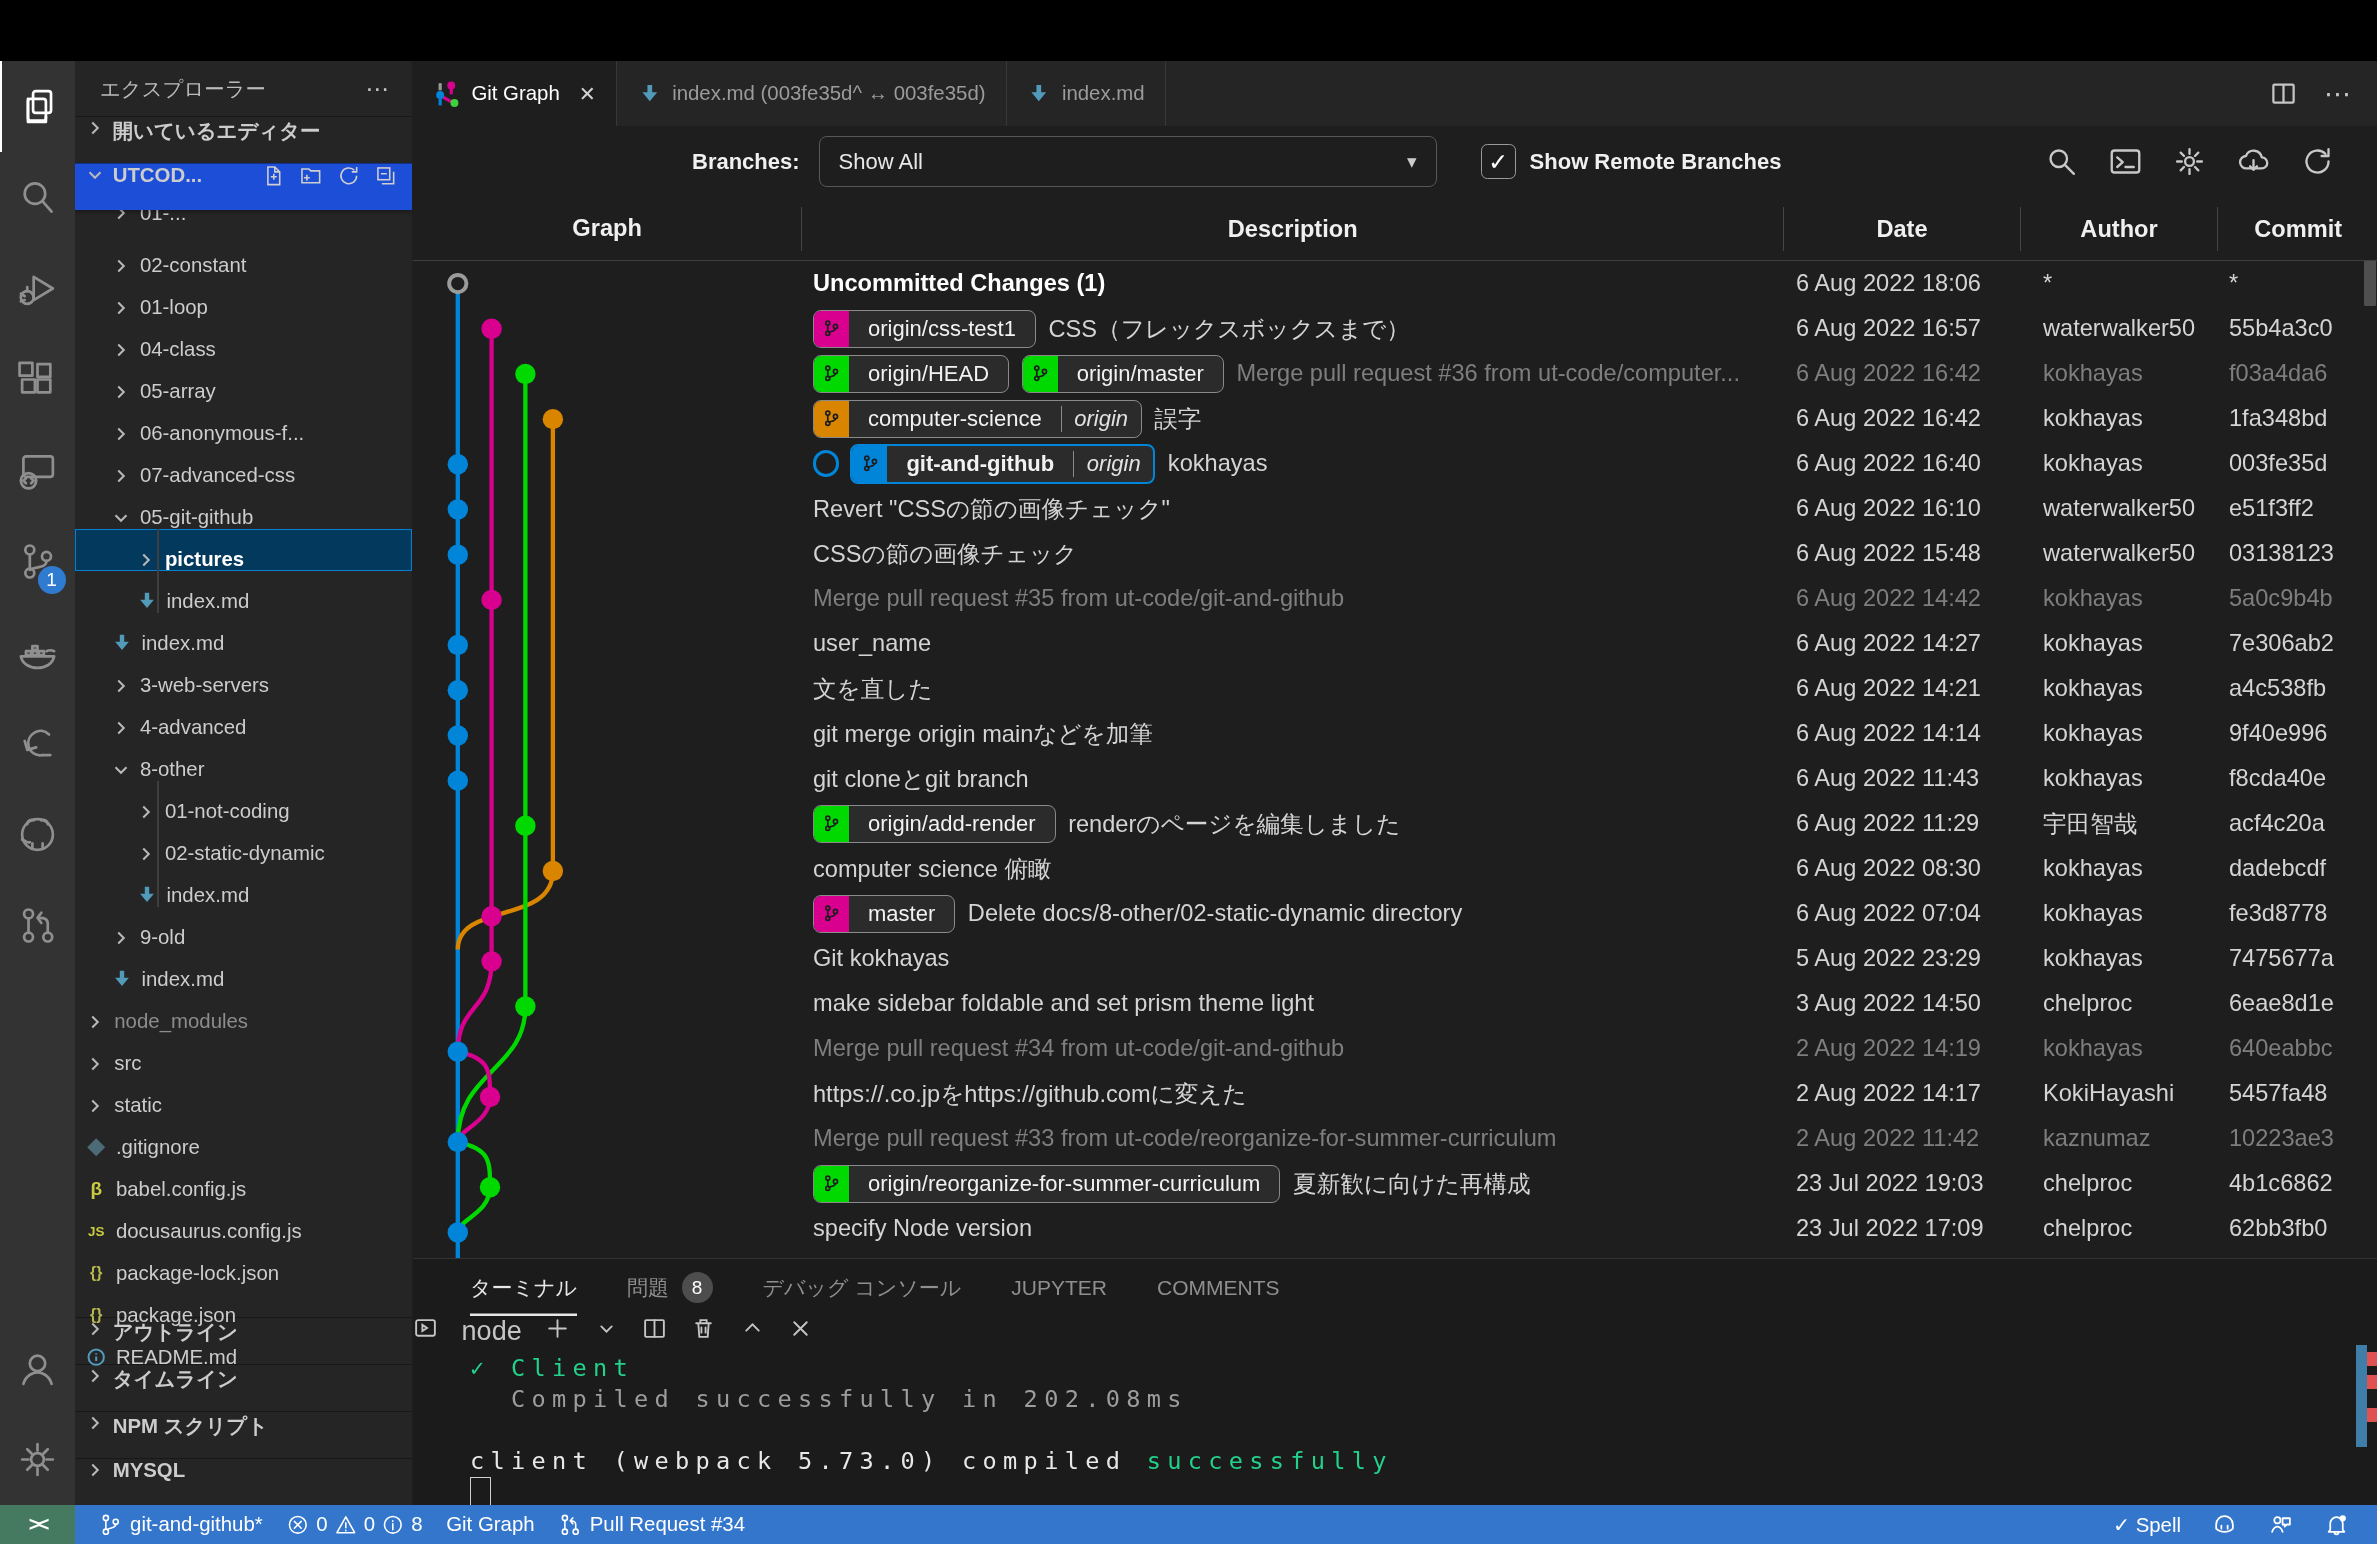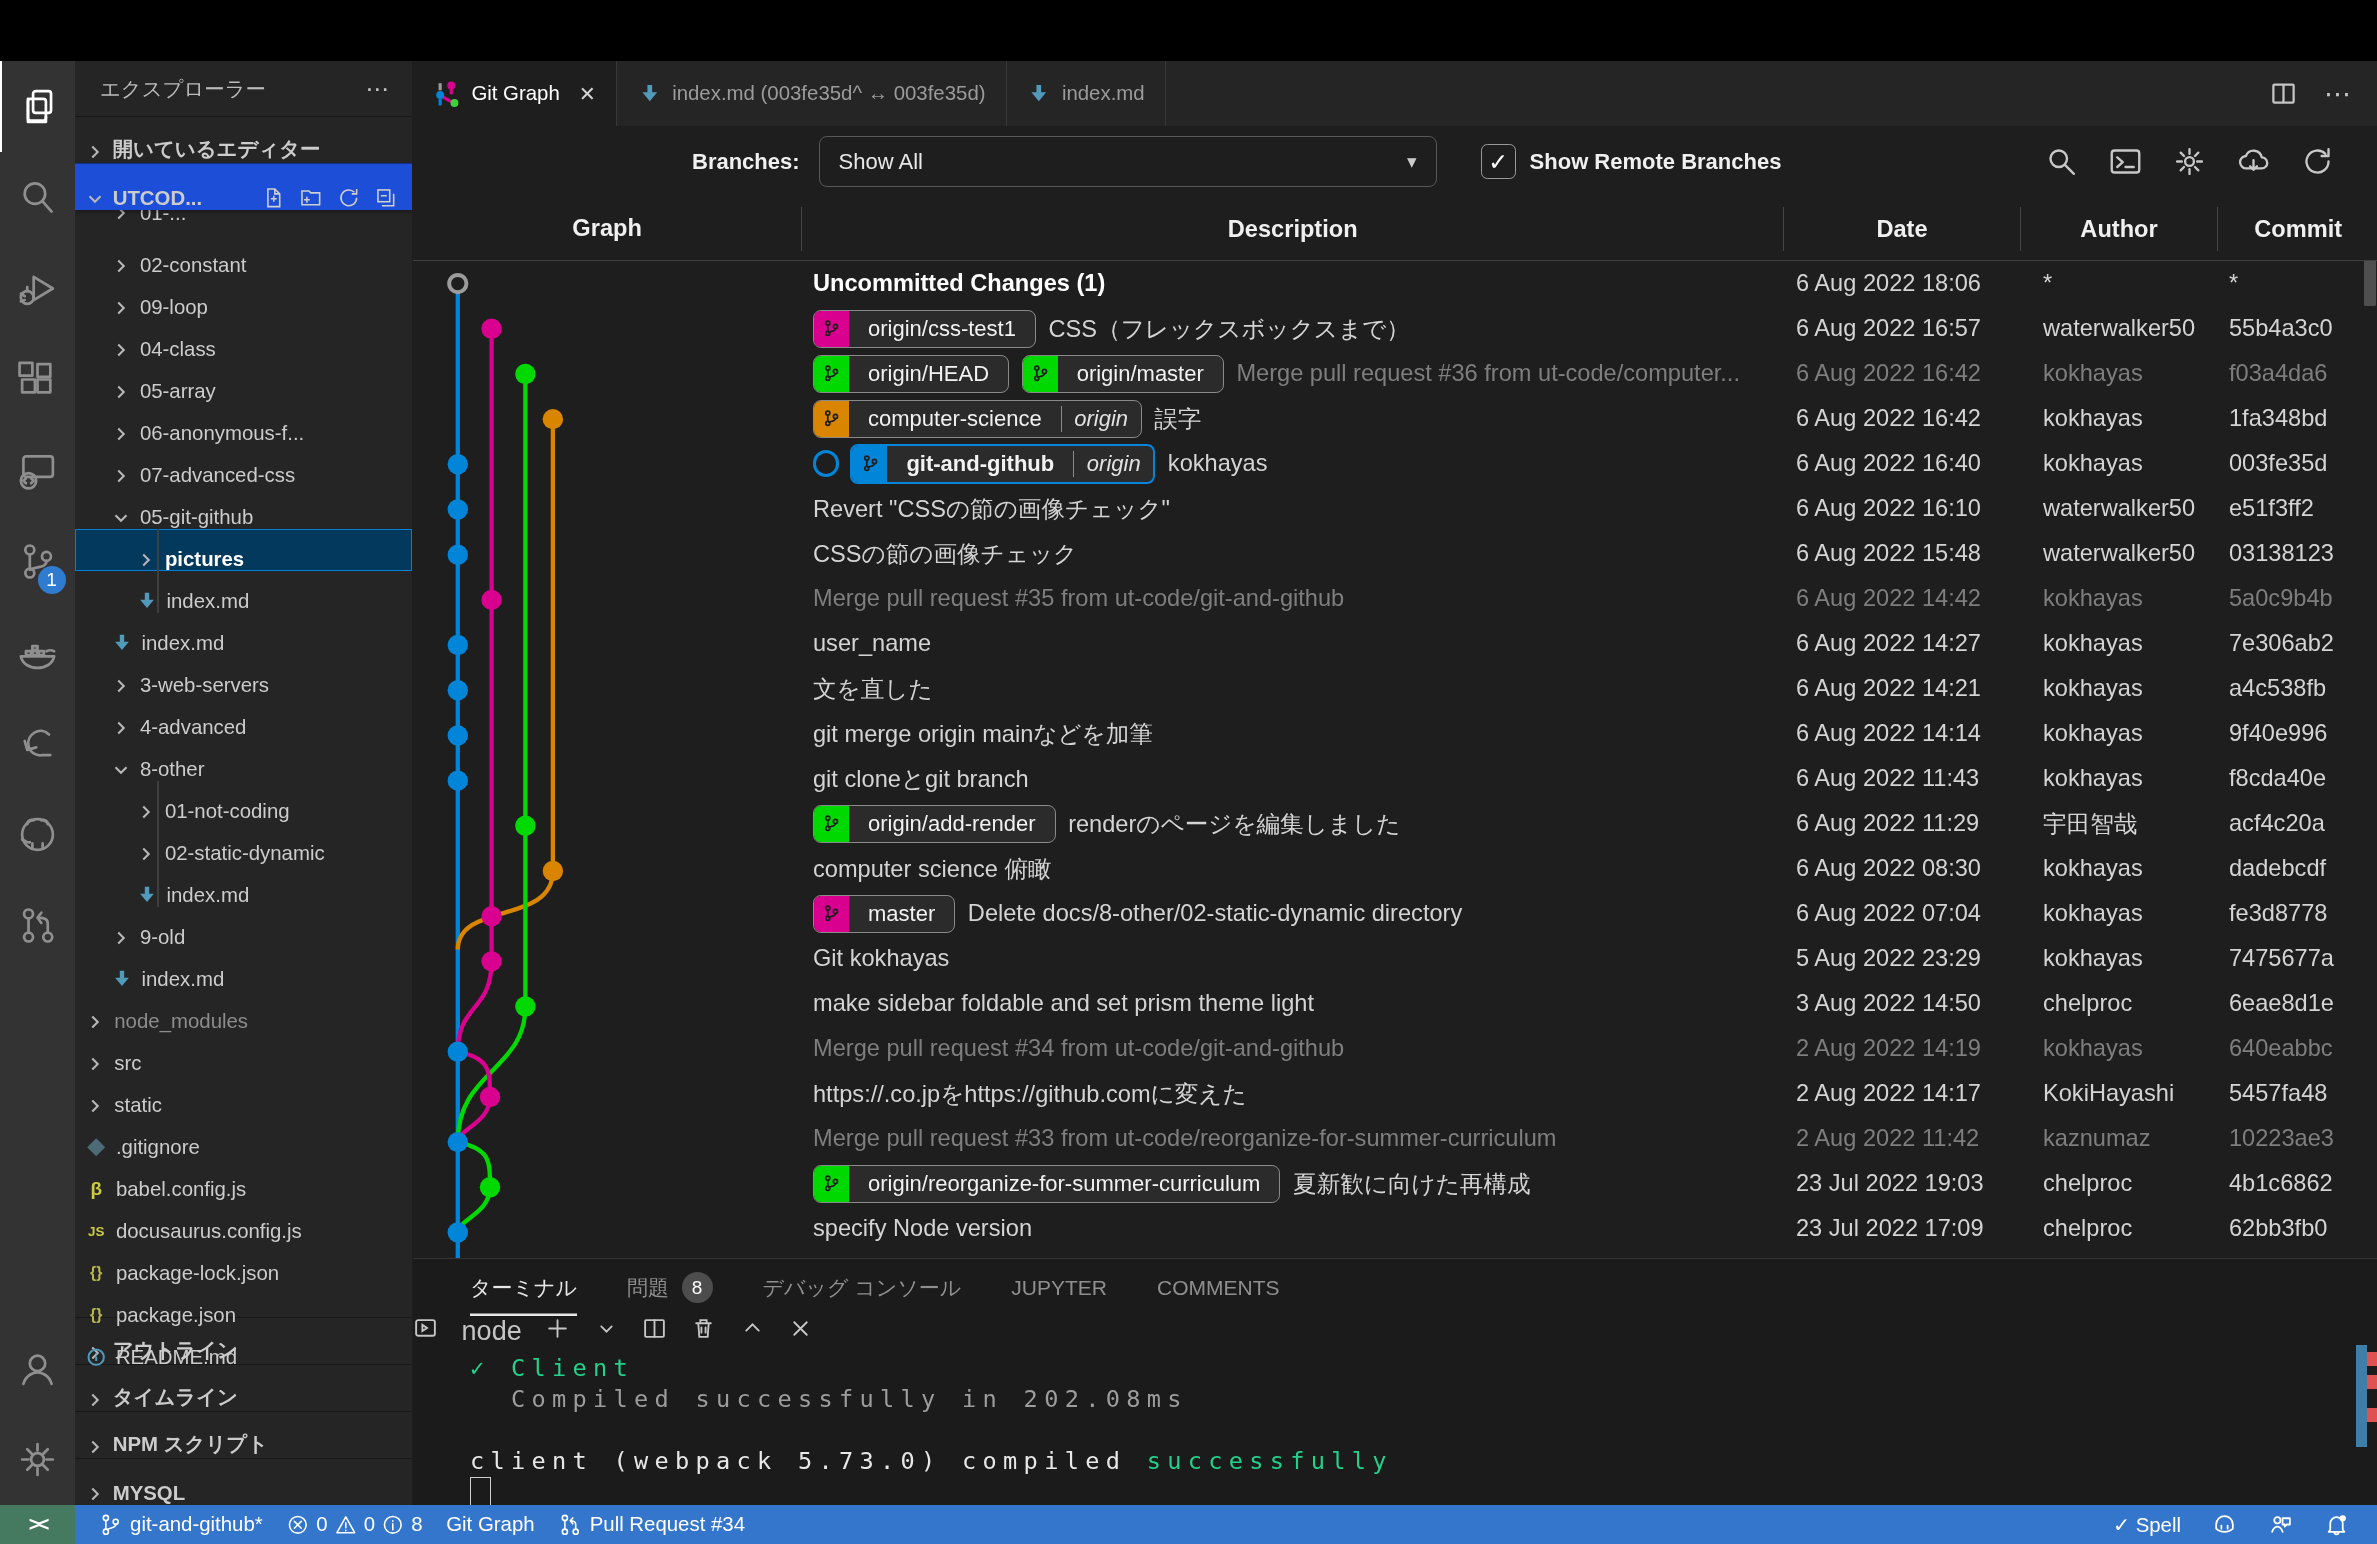--- a/index.html
+++ b/index.html
@@ -16,21 +16,21 @@
   .ab-icon.active{border-left:3.1px solid #fff;}
   .ab-icon.active svg{stroke:#ffffff;}
   .ab-badge{position:absolute;right:9.4px;bottom:12.6px;width:28px;height:28px;border-radius:50%;background:#2f7bd0;
             color:#fff;font-size:19px;display:flex;align-items:center;justify-content:center;}
   .ab-bottom{margin-top:auto;}
   
   #sidebar{position:absolute;left:75px;top:61px;width:337px;height:1444px;background:#252526;overflow:hidden;}
   #sb-header{height:55px;display:flex;align-items:center;justify-content:space-between;padding:0 20.4px 0 25px;
              color:#bbbbbb;font-size:20.4px;text-align:right;}
   .sb-more{color:#c5c5c5;font-size:23.6px;letter-spacing:2.4px;}
-  .sb-section{height:46px;display:flex;align-items:flex-end;font-weight:bold;color:#cccccc;font-size:20.4px;
+  .sb-section{height:46px;display:flex;align-items:flex-start;font-weight:bold;color:#cccccc;font-size:20.4px;
               padding-left:9.4px;border-top:0.8px solid rgba(0,0,0,.35);}
   .sb-section .chev{margin-right:6.3px}
   #sb-ws{background:#1d4ed8;box-shadow:0 3.1px 4.7px rgba(0,0,0,.35);position:relative;z-index:3;}
   .ws-actions{margin-left:auto;display:flex;gap:14px;padding-right:14px;}
   .ws-actions svg{width:23.6px;height:23.6px;stroke:#cfcfcf;fill:none;stroke-width:1.6;}
   #tree{position:relative;z-index:1;}
   .row{position:relative;height:42px;display:flex;align-items:center;font-size:20.4px;color:#cccccc;}
   .row.clipped{height:25px;overflow:hidden;}
   .row.clipped .rowpad{margin-top:-19px;display:flex;align-items:center;}
   .rowpad{display:flex;align-items:flex-end;width:100%;height:100%;}
@@ -269,21 +269,21 @@
             <span class="tlabel">02-constant</span>
           </div>
         </div>
         <div class="row">
           <div class="rowpad" style="padding-left:35px">
             <span class="chev">
               <svg viewBox="0 0 16 16">
                 <path d="M6 4l4 4-4 4"></path>
               </svg>
             </span>
-            <span class="tlabel">09-loop</span>
+            <span class="tlabel">01-loop</span>
           </div>
         </div>
         <div class="row">
           <div class="rowpad" style="padding-left:35px">
             <span class="chev">
               <svg viewBox="0 0 16 16">
                 <path d="M6 4l4 4-4 4"></path>
               </svg>
             </span>
             <span class="tlabel">04-class</span>

